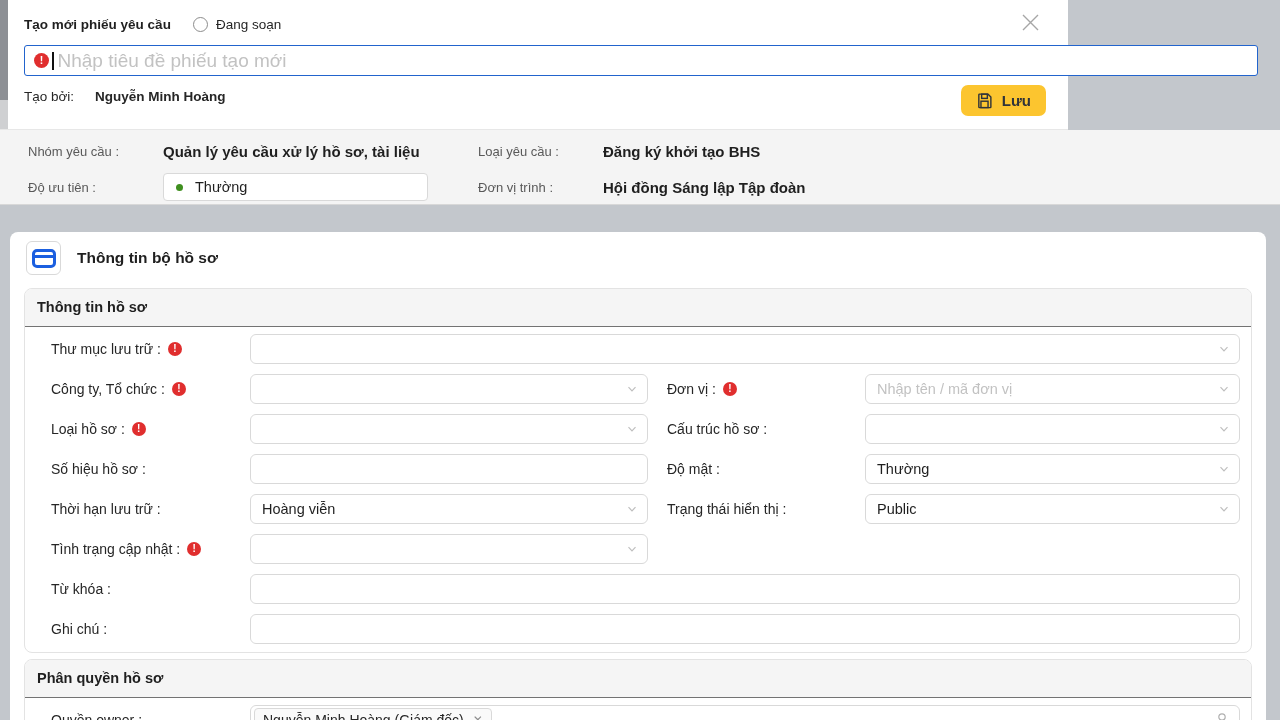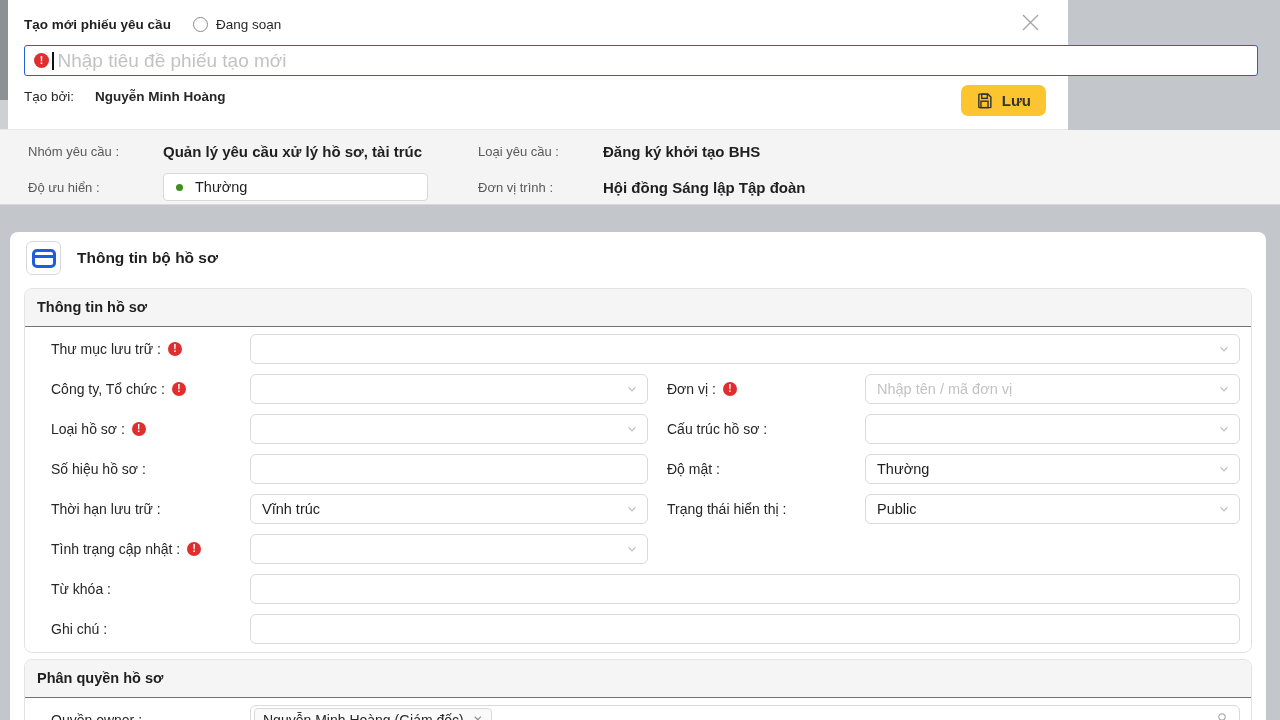--- a/index.html
+++ b/index.html
@@ -154,25 +154,25 @@
       <path d="M5 3 h12 l4 4 v14 a1 1 0 0 1 -1 1 H5 a1 1 0 0 1 -1 -1 V4 a1 1 0 0 1 1 -1 z"></path>
       <rect x="8" y="3" width="8" height="6"></rect>
       <rect x="7" y="13" width="10" height="9"></rect>
     </svg>
     <span>Lưu</span>
   </button>
 </div>
 
 <div class="infobar">
   <span class="info-label">Nhóm yêu cầu :</span>
-  <span class="info-value">Quản lý yêu cầu xử lý hồ sơ, tài trúc</span>
+  <span class="info-value">Quản lý yêu cầu xử lý hồ sơ, tài liệu</span>
   <span class="info-label">Loại yêu cầu :</span>
   <span class="info-value">Đăng ký khởi tạo BHS</span>
 
-  <span class="info-label">Độ ưu hiển :</span>
+  <span class="info-label">Độ ưu tiên :</span>
   <span class="priority-select">
     <span class="priority-dot"></span>
     <span class="priority-text">Thường</span>
   </span>
   <span class="info-label">Đơn vị trình :</span>
   <span class="info-value">Hội đồng Sáng lập Tập đoàn</span>
 </div>
 
 <div class="backdrop">
   <div class="card">
@@ -263,21 +263,21 @@
               <svg width="12" height="12" viewBox="0 0 12 12">
                   <path d="M2.5 4.2 L6 7.8 L9.5 4.2" fill="none" stroke="#bfbfbf" stroke-width="1.2"></path>
                 </svg>
             </span>
           </span>
 
           <span class="f-label">
             <span>Thời hạn lưu trữ :</span>
           </span>
           <span class="field">
-            <span>Vĩnh trúc</span>
+            <span>Hoàng viễn</span>
             <span class="chevron">
               <svg width="12" height="12" viewBox="0 0 12 12">
                   <path d="M2.5 4.2 L6 7.8 L9.5 4.2" fill="none" stroke="#bfbfbf" stroke-width="1.2"></path>
                 </svg>
             </span>
           </span>
           <span></span>
           <span class="f-label">
             <span>Trạng thái hiển thị :</span>
           </span>

